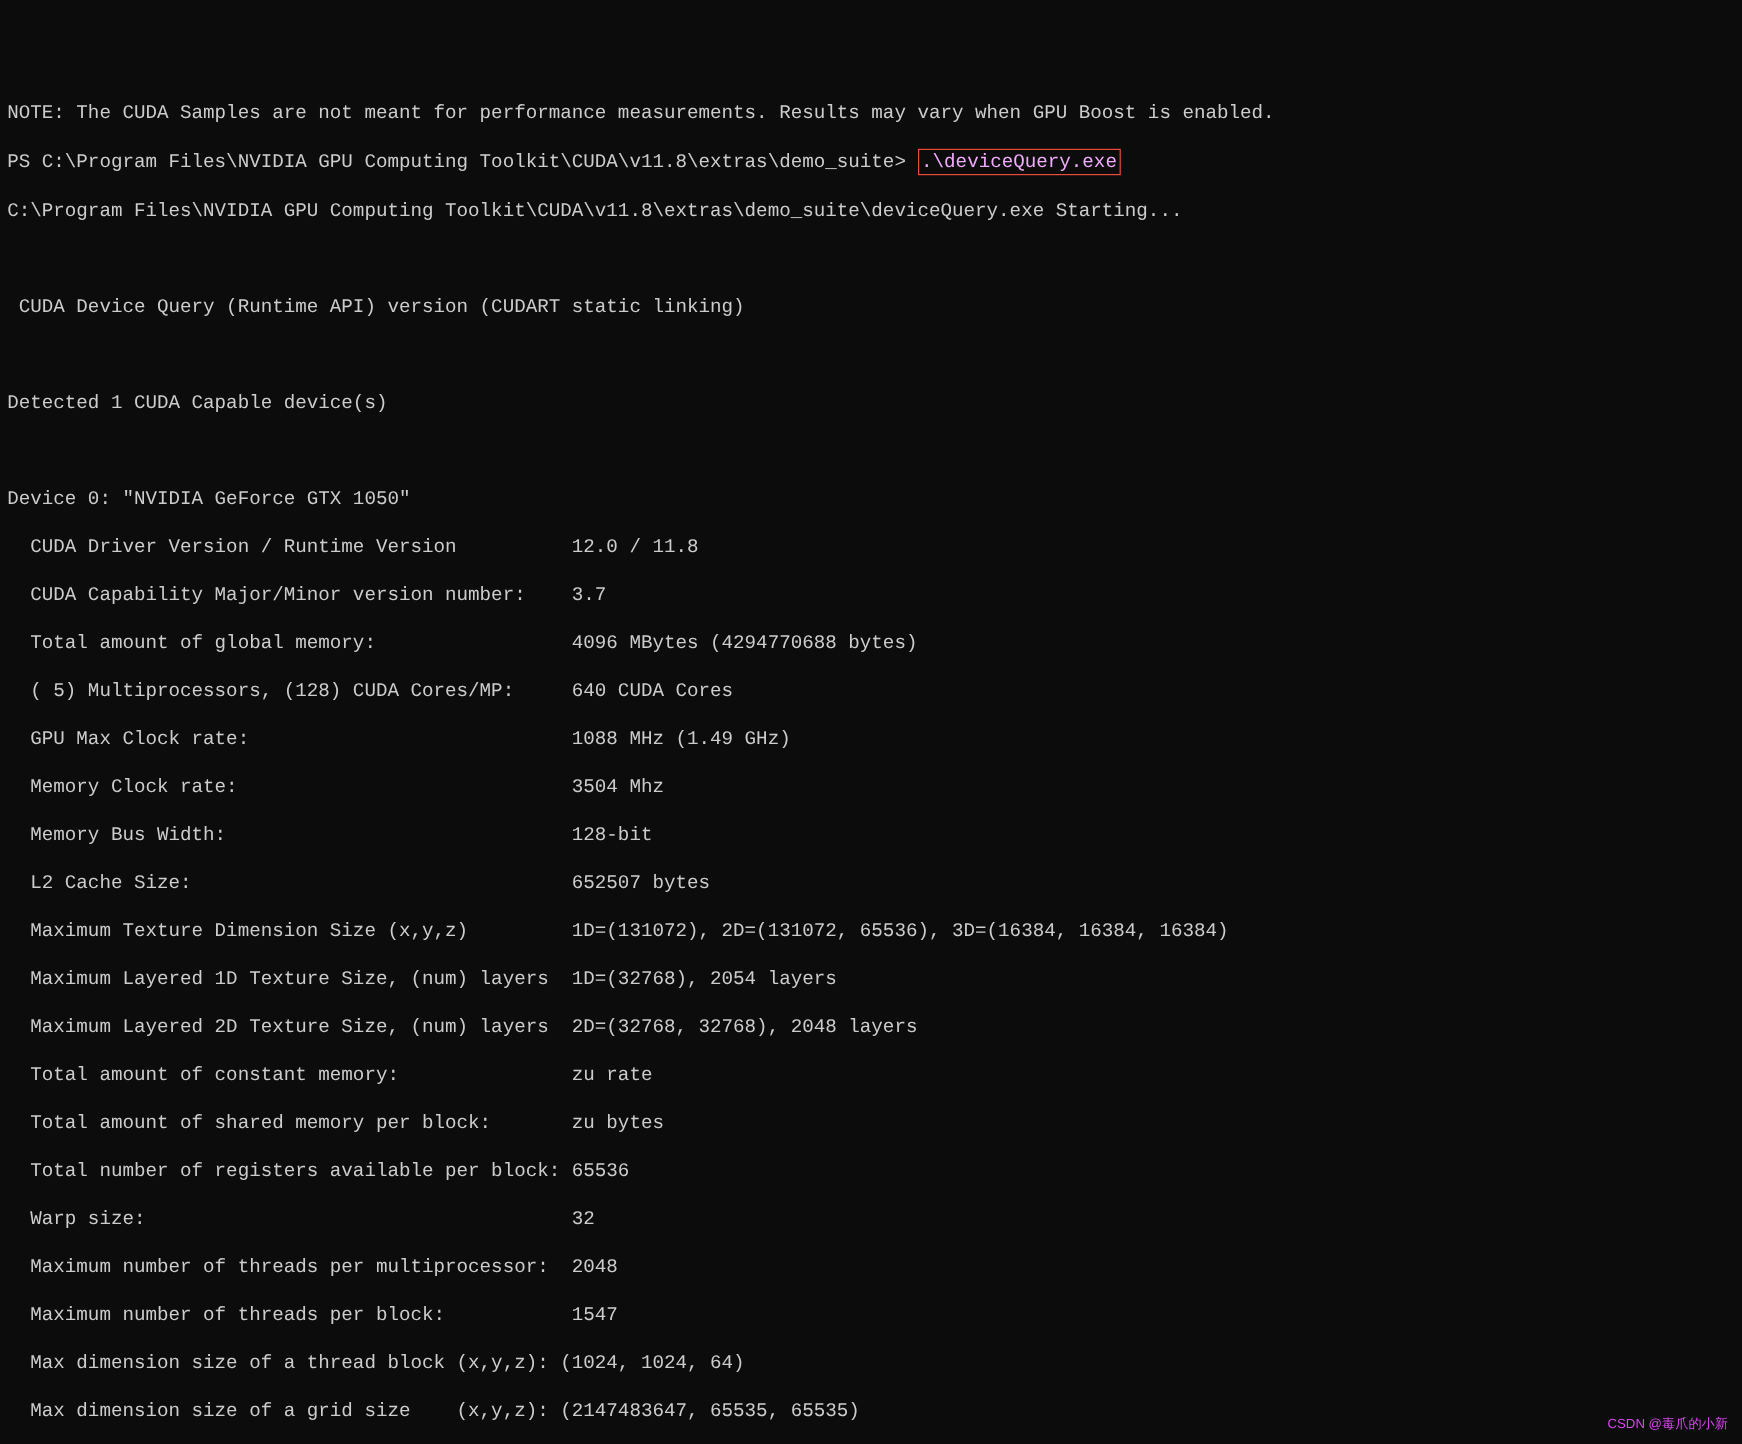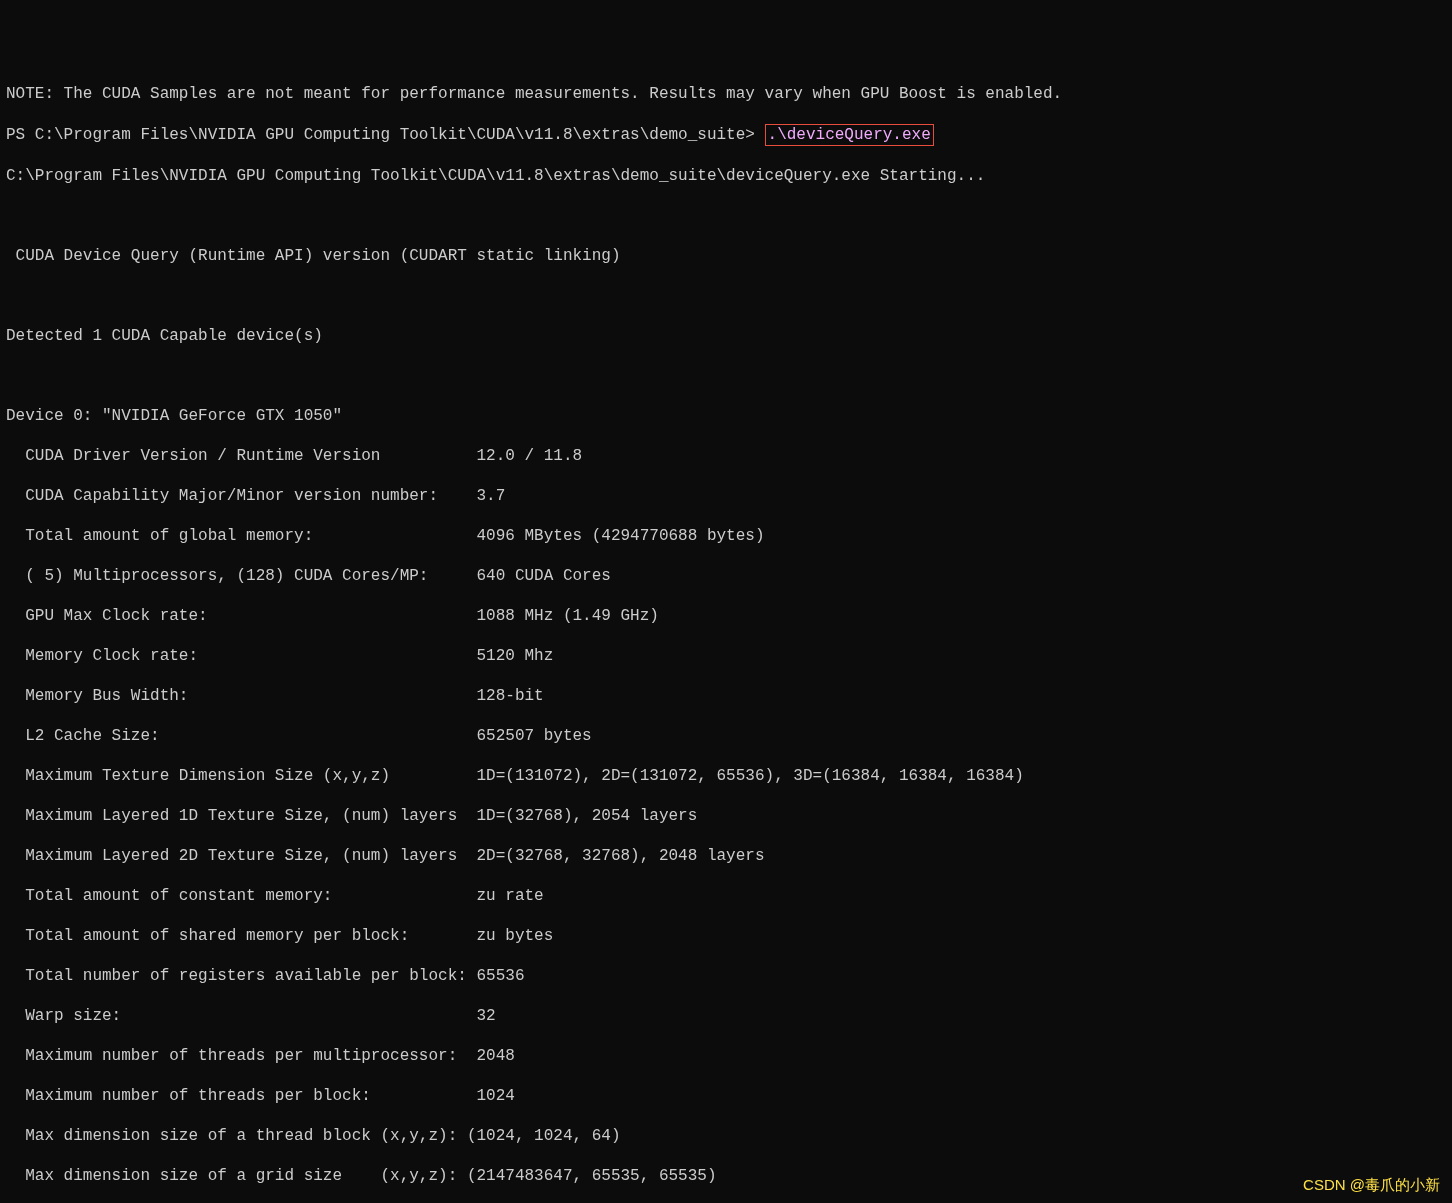--- a/index.html
+++ b/index.html
@@ -18,22 +18,22 @@
     .yellow { color: #f0abfc; }
     .highlight-box {
       border: 1.5px solid #e74c3c;
       padding: 0 2px;
       display: inline-block;
     }
     .watermark {
       position: fixed;
       bottom: 8px;
       right: 12px;
-      color: #fde047;
-      font-size: 15px;
+      color: #d946ef;
+      font-size: 11px;
       font-family: sans-serif;
     }
   </style>
 </head>
 <body>
 
 
 
 <span class="line">NOTE: The CUDA Samples are not meant for performance measurements. Results may vary when GPU Boost is enabled.</span>
 <span class="line"><span>PS C:\Program Files\NVIDIA GPU Computing Toolkit\CUDA\v11.8\extras\demo_suite&gt; </span><span class="highlight-box"><span class="yellow">.\deviceQuery.exe</span></span></span>
@@ -42,32 +42,32 @@
 <span class="line"> CUDA Device Query (Runtime API) version (CUDART static linking)</span>
 <span class="line"> </span>
 <span class="line">Detected 1 CUDA Capable device(s)</span>
 <span class="line"> </span>
 <span class="line">Device 0: "NVIDIA GeForce GTX 1050"</span>
 <span class="line">  CUDA Driver Version / Runtime Version          12.0 / 11.8</span>
 <span class="line">  CUDA Capability Major/Minor version number:    3.7</span>
 <span class="line">  Total amount of global memory:                 4096 MBytes (4294770688 bytes)</span>
 <span class="line">  ( 5) Multiprocessors, (128) CUDA Cores/MP:     640 CUDA Cores</span>
 <span class="line">  GPU Max Clock rate:                            1088 MHz (1.49 GHz)</span>
-<span class="line">  Memory Clock rate:                             5120 Mhz</span>
+<span class="line">  Memory Clock rate:                             3504 Mhz</span>
 <span class="line">  Memory Bus Width:                              128-bit</span>
 <span class="line">  L2 Cache Size:                                 652507 bytes</span>
 <span class="line">  Maximum Texture Dimension Size (x,y,z)         1D=(131072), 2D=(131072, 65536), 3D=(16384, 16384, 16384)</span>
 <span class="line">  Maximum Layered 1D Texture Size, (num) layers  1D=(32768), 2054 layers</span>
 <span class="line">  Maximum Layered 2D Texture Size, (num) layers  2D=(32768, 32768), 2048 layers</span>
 <span class="line">  Total amount of constant memory:               zu rate</span>
 <span class="line">  Total amount of shared memory per block:       zu bytes</span>
 <span class="line">  Total number of registers available per block: 65536</span>
 <span class="line">  Warp size:                                     32</span>
 <span class="line">  Maximum number of threads per multiprocessor:  2048</span>
-<span class="line">  Maximum number of threads per block:           1024</span>
+<span class="line">  Maximum number of threads per block:           1547</span>
 <span class="line">  Max dimension size of a thread block (x,y,z): (1024, 1024, 64)</span>
 <span class="line">  Max dimension size of a grid size    (x,y,z): (2147483647, 65535, 65535)</span>
 
 
 
 
 
 
 
 

